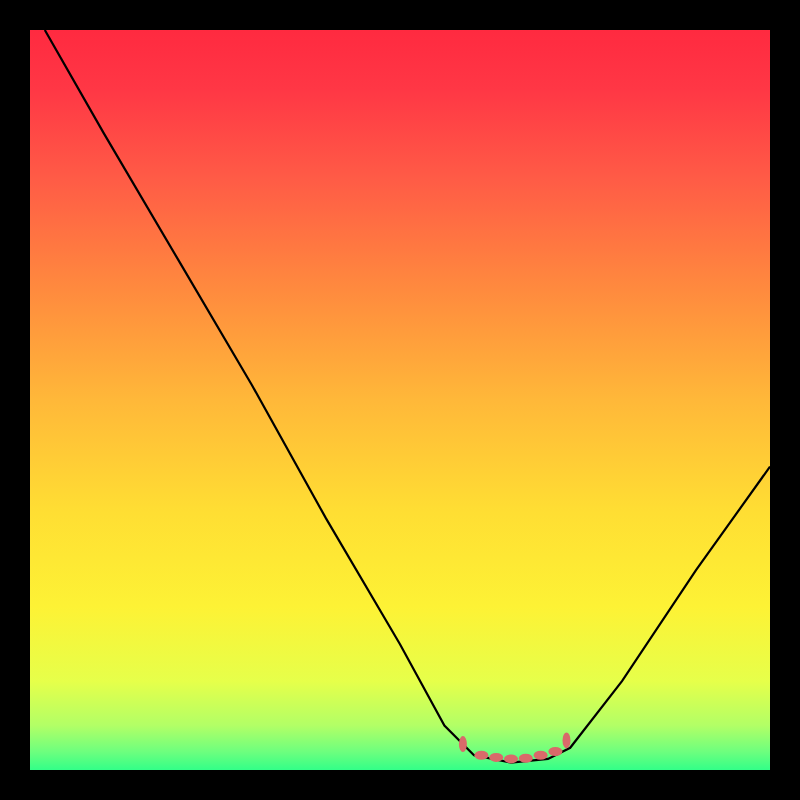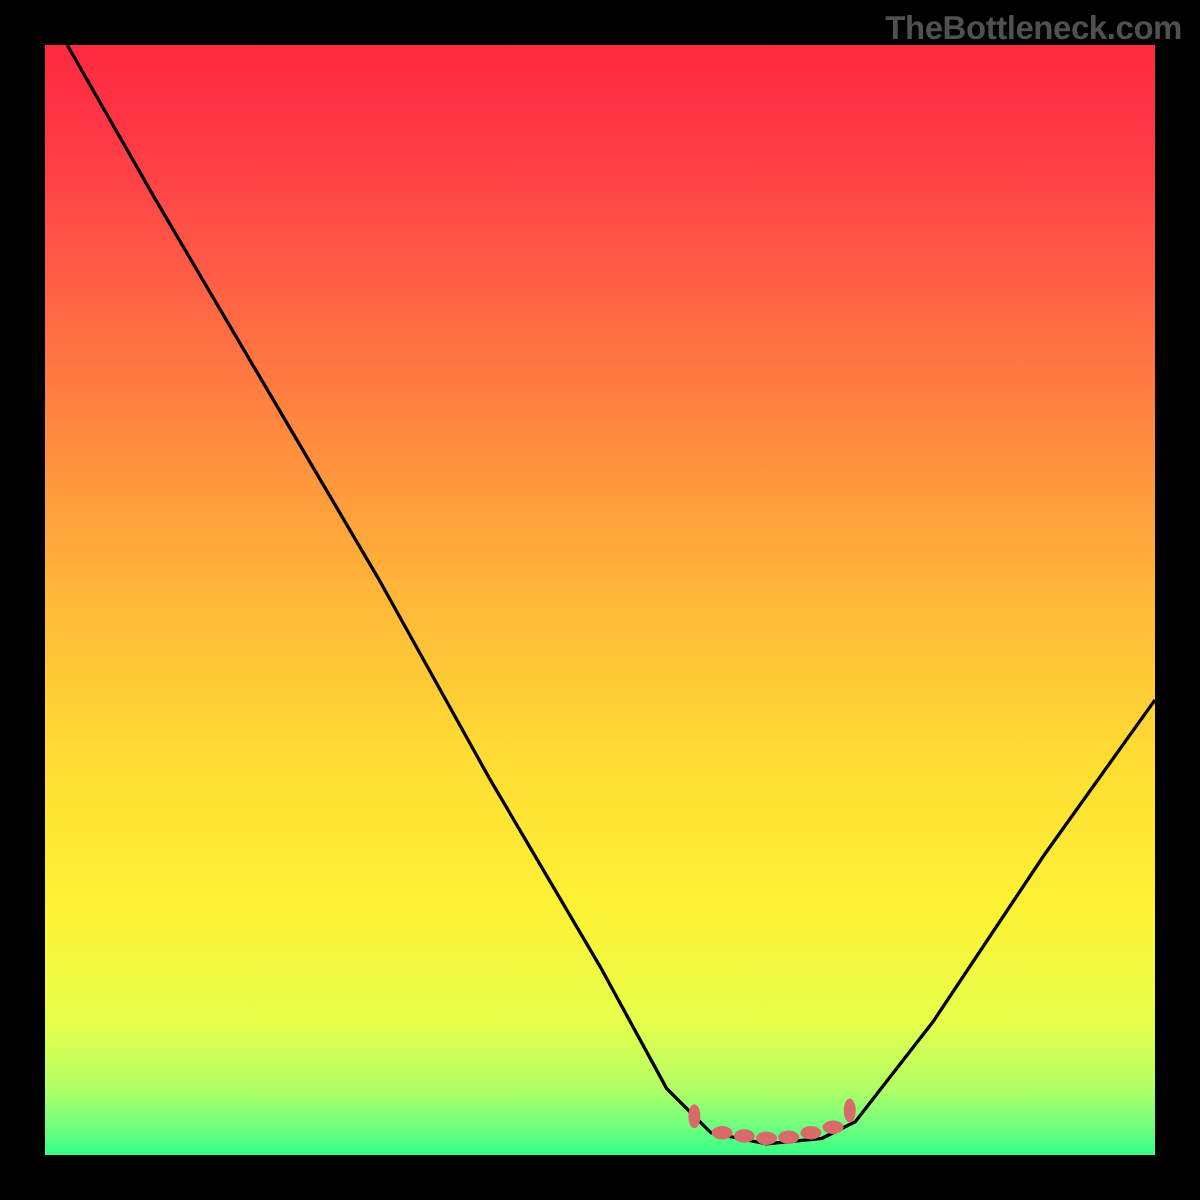--- a/index.html
+++ b/index.html
@@ -35,21 +35,20 @@
     height: 740px;
   }
   svg {
     display: block;
   }
 </style>
 </head>
 <body>
 
 <div class="container">
-  <div class="watermark">TheBottleneck.com</div>
 
   <div class="plot-area">
     <svg id="chart-svg" width="740" height="740" viewBox="0 0 740 740">
       <defs>
         <linearGradient id="bg-grad" x1="0" y1="0" x2="0" y2="1">
             <stop offset="0%" stop-color="#ff2a40"></stop>
             <stop offset="8%" stop-color="#ff3745"></stop>
             <stop offset="20%" stop-color="#ff5b46"></stop>
             <stop offset="35%" stop-color="#ff8a3e"></stop>
             <stop offset="50%" stop-color="#ffb839"></stop>

